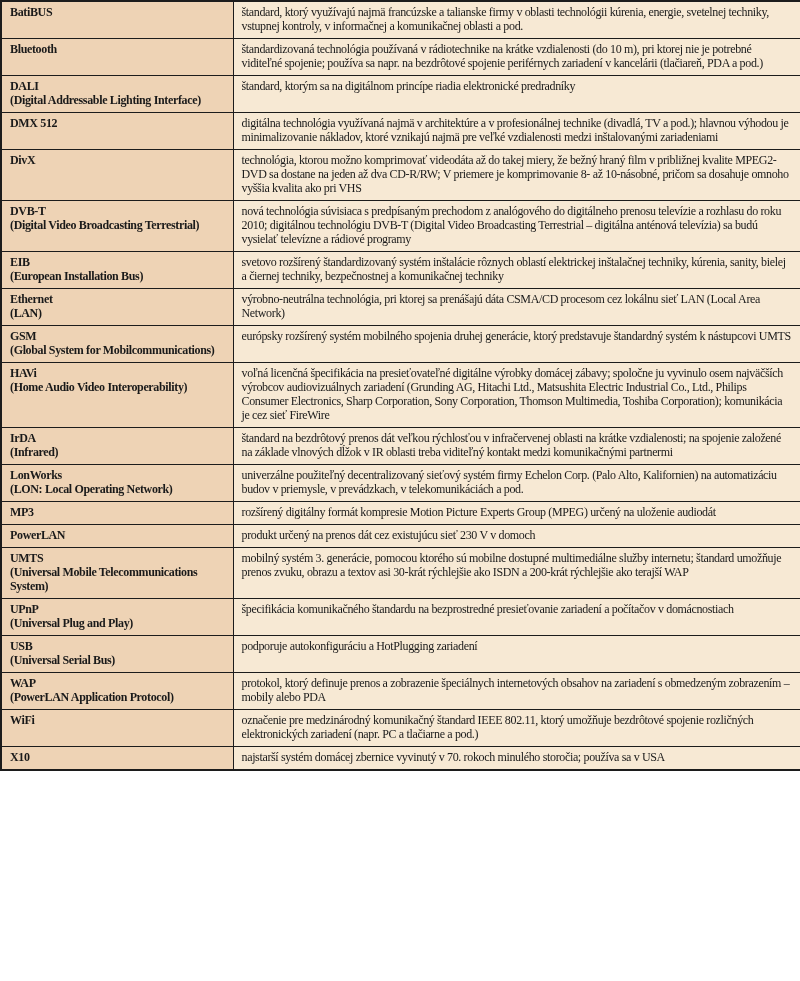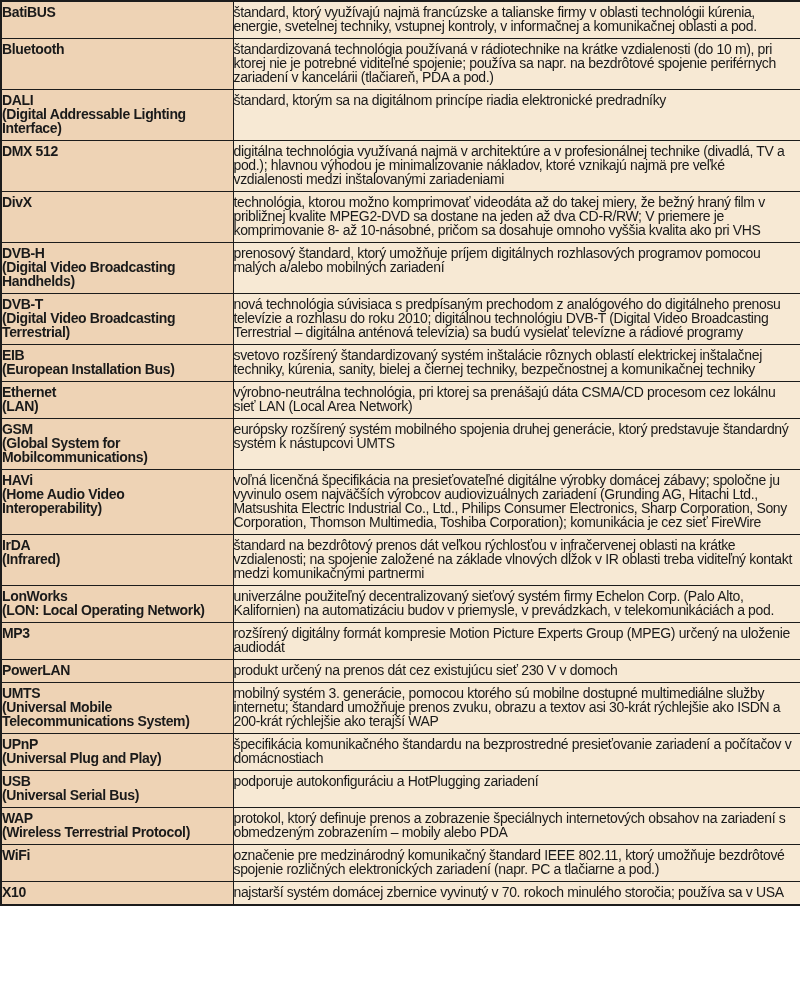--- a/index.html
+++ b/index.html
@@ -19,25 +19,26 @@
     table-layout: fixed;
     border-collapse: collapse;
     border: 2px solid var(--border, #1c1c1c);
     background: var(--def-bg, #f7e9d4);
   }
   col.c-term { width: 232px; }
   col.c-def  { width: 568px; }
   table.glossary td {
     border: 1.5px solid var(--border, #1c1c1c);
     vertical-align: top;
-    padding: 3px 8px 5px 0;
-    font-size: 14px;
+    padding: 3px 8px 5px 8px;
+    font-size: 12px;
     line-height: 14px;
     letter-spacing: -0.35px;
     overflow: hidden;
+    font-family: Liberation Serif, serif;
   }
   td.term {
     background: var(--term-bg, #eed3b5);
     font-weight: bold;
   }
   td.def {
     background: var(--def-bg, #f7e9d4);
     margin-left: 29px;
   }
   .term-name, .term-sub {
@@ -89,27 +90,20 @@
 
   <tr>
     <td class="term">
       <div class="term-name">DivX</div>
 
     </td>
     <td class="def">technológia, ktorou možno komprimovať videodáta až do takej miery, že bežný hraný film v približnej kvalite MPEG2-DVD sa dostane na jeden až dva CD-R/RW; V priemere je komprimovanie 8- až 10-násobné, pričom sa dosahuje omnoho vyššia kvalita ako pri VHS</td>
   </tr>
 
 
-  <tr>
-    <td class="term">
-      <div class="term-name">DVB-H</div>
-      <div class="term-sub">(Digital Video Broadcasting Handhelds)</div>
-    </td>
-    <td class="def">prenosový štandard, ktorý umožňuje príjem digitálnych rozhlasových programov pomocou malých a/alebo mobilných zariadení</td>
-  </tr>
 
   <tr>
     <td class="term">
       <div class="term-name">DVB-T</div>
       <div class="term-sub">(Digital Video Broadcasting Terrestrial)</div>
     </td>
     <td class="def">nová technológia súvisiaca s predpísaným prechodom z analógového do digitálneho prenosu televízie a rozhlasu do roku 2010; digitálnou technológiu DVB-T (Digital Video Broadcasting Terrestrial – digitálna anténová televízia) sa budú vysielať televízne a rádiové programy</td>
   </tr>
 
 
@@ -198,21 +192,21 @@
     <td class="term">
       <div class="term-name">USB</div>
       <div class="term-sub">(Universal Serial Bus)</div>
     </td>
     <td class="def">podporuje autokonfiguráciu a HotPlugging zariadení</td>
   </tr>
 
   <tr>
     <td class="term">
       <div class="term-name">WAP</div>
-      <div class="term-sub">(Wireless Terrestrial Protocol)</div>
+      <div class="term-sub">(PowerLAN Application Protocol)</div>
     </td>
     <td class="def">protokol, ktorý definuje prenos a zobrazenie špeciálnych internetových obsahov na zariadení s obmedzeným zobrazením – mobily alebo PDA</td>
   </tr>
 
   <tr>
     <td class="term">
       <div class="term-name">WiFi</div>
 
     </td>
     <td class="def">označenie pre medzinárodný komunikačný štandard IEEE 802.11, ktorý umožňuje bezdrôtové spojenie rozličných elektronických zariadení (napr. PC a tlačiarne a pod.)</td>

